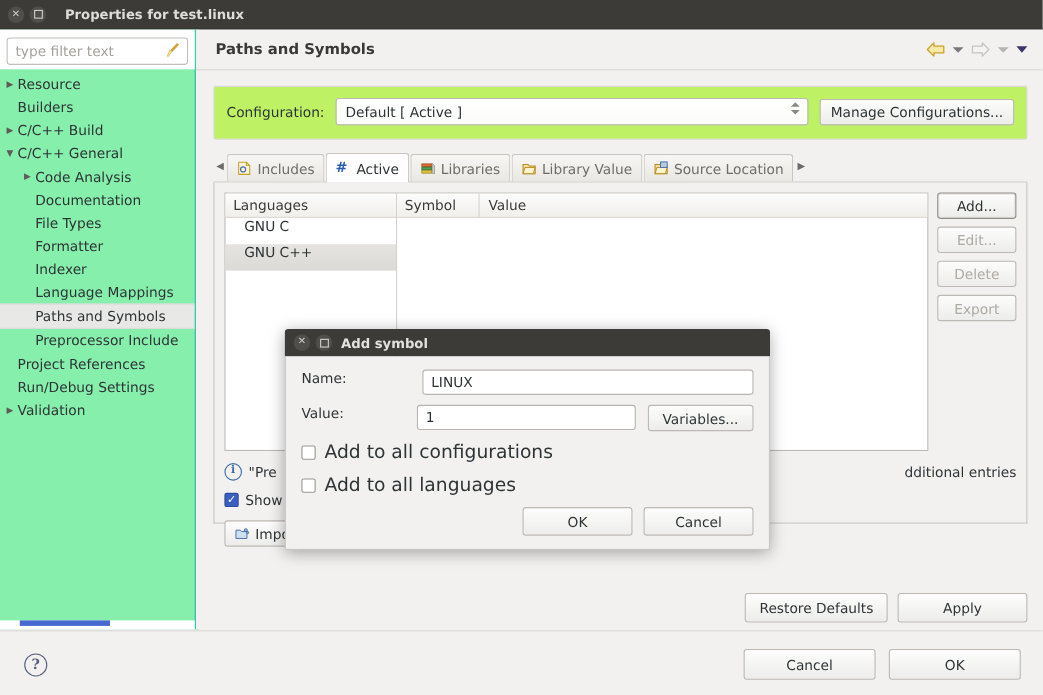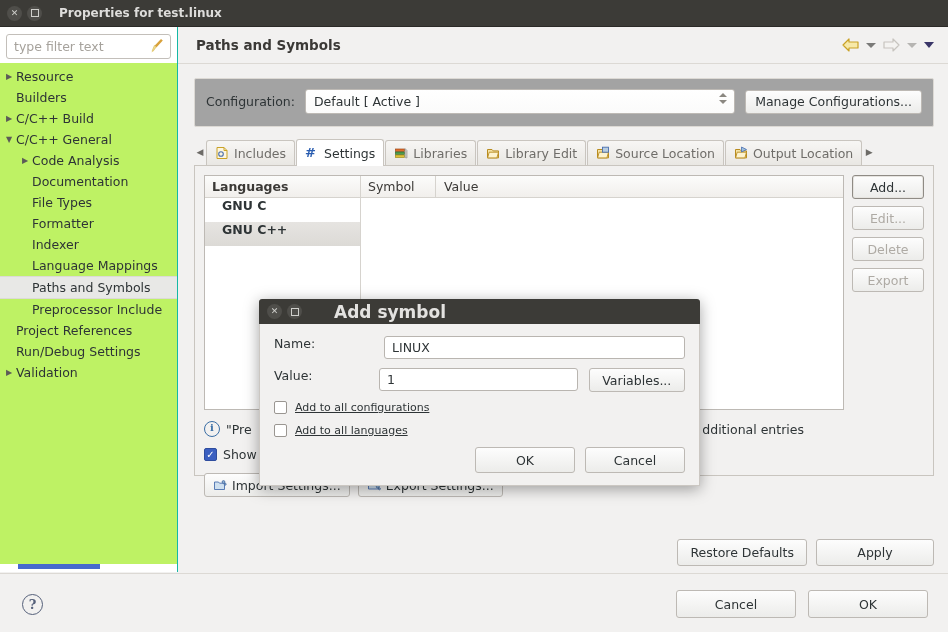--- a/index.html
+++ b/index.html
@@ -26,21 +26,21 @@
   .tb-title{
     margin-left:17px;color:#dedddb;font-weight:bold;font-size:12px;
   }
 
   
   .body{position:relative;height:606px;background:#f2f1f0;}
 
   
   .leftpane{
     position:absolute;left:0;top:0;width:177px;height:545px;
-    background:#bef264;border-right:4px solid #14b8a6;
+    background:#86efac;border-right:4px solid #14b8a6;
     display:flex;flex-direction:column;
   }
   .filterwrap{padding:7px 6px 4px 6px;background:#ffffff;}
   .filterbox{
     position:relative;height:23px;border:1px solid #c3bfba;border-radius:3px;
     background:#fff;display:flex;align-items:center;
   }
   .filterbox input{
     border:0;outline:0;background:transparent;width:100%;
     font-family:inherit;font-size:12.5px;color:#2e3436;padding:0 24px 0 7px;
@@ -78,21 +78,21 @@
   .navicons{display:flex;align-items:center;gap:7px;}
   .caret{
     width:0;height:0;border-left:5px solid transparent;border-right:5px solid transparent;
   }
   .caret.grey{border-top:5px solid #7a7a78;}
   .caret.lgrey{border-top:5px solid #b6b5b2;}
   .caret.dark{border-top:6px solid #3a3668;}
 
   
   .cfgbox{
-    margin:14px 14px 0 16px;border:1px solid #dcd9d4;background:#a3a3a3;
+    margin:14px 14px 0 16px;border:1px solid #dcd9d4;background:#bef264;
     border-radius:2px;padding:10px 11px 12px 11px;display:flex;align-items:center;gap:10px;
   }
   .cfglabel{font-size:12.5px;color:#2e3436;}
   .combo{
     flex:1;height:23px;border:1px solid #bdb9b4;border-radius:3px;
     background:linear-gradient(#ffffff,#fbfbfa);
     display:flex;align-items:center;padding:0 8px;position:relative;
   }
   .combo .val{font-size:12.5px;color:#2e3436;}
   .spin{position:absolute;right:7px;top:3px;display:flex;flex-direction:column;gap:3px;}
@@ -132,21 +132,21 @@
 
   
   .tabpane{
     margin:0 14px 0 16px;background:#f2f1f0;border:1px solid #c9c5bf;border-top:none;
     height:310px;position:relative;box-sizing:border-box;padding:9px 9px 0 9px;
     display:flex;
   }
   .tblwrap{
     flex:1;display:flex;border:1px solid #bdb9b4;background:#ffffff;height:235px;box-sizing:border-box;
   }
-  .langcol{width:155px;border-right:1px solid #d6d3ce;display:flex;flex-direction:column;font-weight:bold;}
+  .langcol{width:155px;border-right:1px solid #d6d3ce;display:flex;flex-direction:column;}
   .symcol{flex:1;display:flex;flex-direction:column;}
   .colhead{
     height:21px;display:flex;align-items:center;
     background:linear-gradient(#fcfcfb,#f1efec);
     border-bottom:1px solid #d6d3ce;font-size:12.5px;color:#3b3936;
   }
   .colhead .cell{padding-left:7px;}
   .colhead .cell.sym{width:75px;border-right:1px solid #d6d3ce;height:21px;display:flex;align-items:center;box-sizing:border-box;}
   .colhead .cell.val{flex:1;padding-left:8px;}
   .langrow{
@@ -197,34 +197,34 @@
   
   .dialog{
     position:absolute;left:259px;top:272px;width:441px;
     box-shadow:0 3px 14px rgba(0,0,0,.36);
   }
   .dlg-title{
     height:25px;background:#3c3b37;display:flex;align-items:center;
     border-radius:3px 3px 0 0;
   }
   .dlg-title .tb-btns{padding-left:8px;}
-  .dlg-title .t{margin-left:32px;color:#e3e2e0;font-weight:bold;font-size:17px;}
+  .dlg-title .t{margin-left:8px;color:#e3e2e0;font-weight:bold;font-size:12px;}
   .dlg-body{
     background:#f2f1f0;padding:12px 14px 12px 14px;border:1px solid #cbc7c2;border-top:none;
   }
   .frow{display:flex;align-items:flex-start;margin-bottom:9px;}
   .flabel{width:110px;font-size:12.5px;color:#2e3436;}
   .finput{
     height:23px;border:1px solid #b9b5b0;border-radius:3px;background:#fff;
     display:flex;align-items:center;padding:0 7px;font-size:12.5px;color:#2e3436;
     box-sizing:border-box;
   }
   .finput.name{flex:1;}
   .finput.value{width:207px;}
-  .dlg-chk{display:flex;align-items:center;gap:8px;margin:0 0 10px 0;font-size:11px;text-decoration:underline;}
+  .dlg-chk{display:flex;align-items:center;gap:8px;margin:0 0 10px 0;font-size:17px;}
   .dlg-chk .chk{width:13px;height:13px;}
   .dlg-btns{display:flex;justify-content:flex-end;gap:10px;margin-top:6px;}
   .dlg-btns .btn{width:100px;height:26px;}
   .vbtn{margin-left:11px;width:100px;height:24px;}
 </style>
 </head>
 <body>
 
 <div class="win">
 
@@ -356,58 +356,50 @@
           <svg class="tabicon" viewBox="0 0 14 14">
             <path d="M2 1.5h7l3 3v8h-10z" fill="#fdf6e0" stroke="#c9a227" stroke-width="1"></path>
             <path d="M9 1.5v3h3" fill="none" stroke="#c9a227" stroke-width="1"></path>
             <circle cx="6" cy="8" r="2.3" fill="none" stroke="#4a6fae" stroke-width="1.1"></circle>
           </svg>
           <span>Includes</span>
         </div>
 
         <div class="tab active">
           <span class="tabicon hashicon">#</span>
-          <span>Settings</span>
+          <span>Active</span>
         </div>
 
         <div class="tab">
           <svg class="tabicon" viewBox="0 0 14 14">
             <rect x="1.5" y="3" width="9" height="2.4" fill="#e06c2a" stroke="#9d4715" stroke-width=".7"></rect>
             <rect x="1.5" y="6" width="9" height="2.4" fill="#4f9d4f" stroke="#2f6b2f" stroke-width=".7"></rect>
             <rect x="1.5" y="9" width="9" height="2.4" fill="#dfc33a" stroke="#9d8a18" stroke-width=".7"></rect>
             <path d="M11 2.5 L13 4.5 L13 12 L11 11.5 Z" fill="#cfcdc8" stroke="#8d8b86" stroke-width=".6"></path>
           </svg>
           <span>Libraries</span>
         </div>
 
         <div class="tab">
           <svg class="tabicon" viewBox="0 0 14 14">
             <path d="M1.5 3.5h4.5l1.2 1.4h5.3v7H1.5z" fill="#f5e3a4" stroke="#b98c20" stroke-width="1"></path>
             <path d="M3.2 6.2h9.3l-1.6 5.7H1.6z" fill="#fdf3cf" stroke="#b98c20" stroke-width=".9"></path>
           </svg>
-          <span>Library Edit</span>
+          <span>Library Value</span>
         </div>
 
         <div class="tab">
           <svg class="tabicon" viewBox="0 0 14 14">
             <path d="M1.5 3.5h4.5l1.2 1.4h5.3v7H1.5z" fill="#f5e3a4" stroke="#b98c20" stroke-width="1"></path>
             <path d="M3.2 6.2h9.3l-1.6 5.7H1.6z" fill="#fdf3cf" stroke="#b98c20" stroke-width=".9"></path>
             <rect x="6.5" y="1.2" width="6" height="5" fill="#b8cde0" stroke="#4a6fae" stroke-width=".9"></rect>
           </svg>
           <span>Source Location</span>
         </div>
 
-        <div class="tab">
-          <svg class="tabicon" viewBox="0 0 14 14">
-            <path d="M1.5 3.5h4.5l1.2 1.4h5.3v7H1.5z" fill="#f5e3a4" stroke="#b98c20" stroke-width="1"></path>
-            <path d="M3.2 6.2h9.3l-1.6 5.7H1.6z" fill="#fdf3cf" stroke="#b98c20" stroke-width=".9"></path>
-            <path d="M7.5 1 L12.5 3.5 L7.5 6 Z" fill="#9fc0dd" stroke="#4a6fae" stroke-width=".8"></path>
-          </svg>
-          <span>Output Location</span>
-        </div>
 
         <span class="tabscroll">▶</span>
       </div>
 
       <div class="tabpane">
         <div style="flex:1;display:flex;flex-direction:column;">
           <div style="display:flex;">
             <div class="tblwrap">
               <div class="langcol">
                 <div class="colhead">
@@ -432,21 +424,21 @@
               <button class="btn disabled">Edit...</button>
               <button class="btn disabled">Delete</button>
               <button class="btn disabled">Export</button>
             </div>
           </div>
 
           <div class="infoline">
             <span class="infoicon">i</span>
             <span>"Pre</span>
             <span style="flex:1"></span>
-            <span style="margin-right:120px">dditional entries</span>
+            <span style="">dditional entries</span>
           </div>
 
           <div class="chkline">
             <span class="chk on">✓</span>
             <span>Show built-in values</span>
           </div>
 
           <div class="ieline">
             <button class="btn">
               <svg width="14" height="14" viewBox="0 0 14 14">

